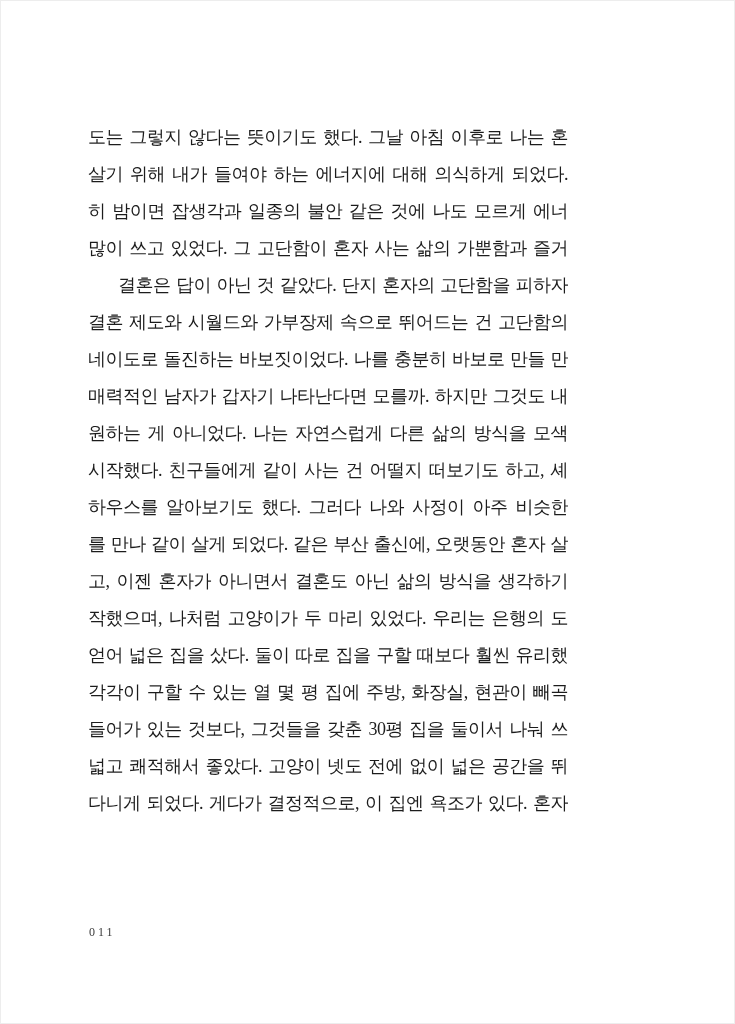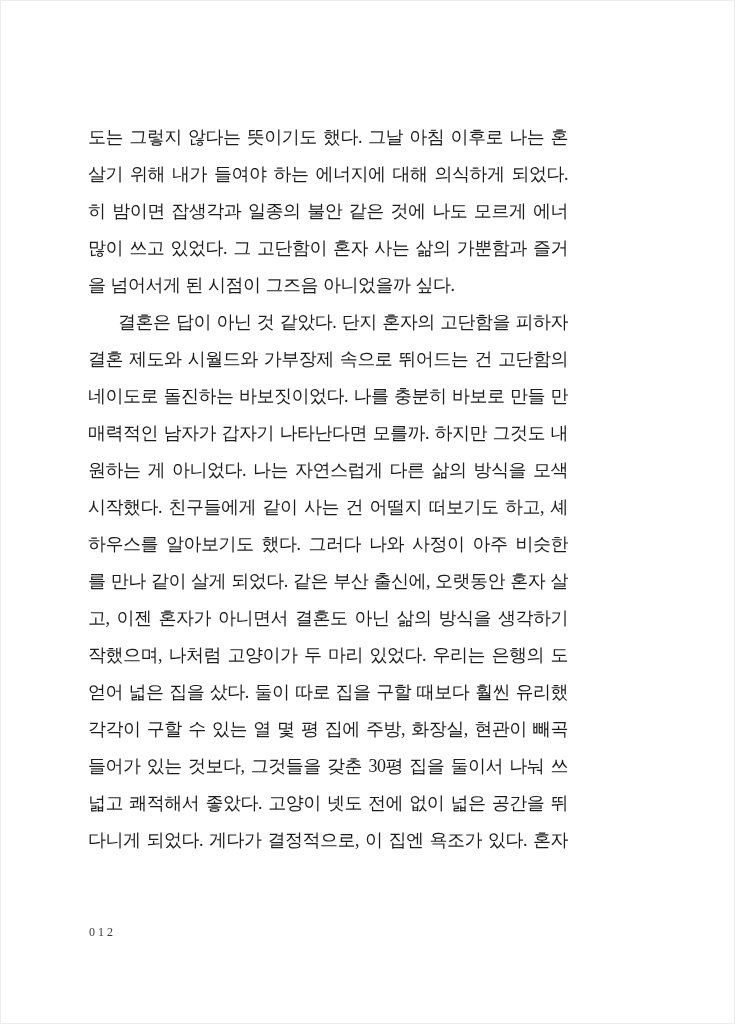--- a/index.html
+++ b/index.html
@@ -54,33 +54,32 @@
 </head>
 <body>
 
 <div class="page">
 
   <div class="text-block">
     <div class="line">도는 그렇지 않다는 뜻이기도 했다. 그날 아침 이후로 나는 혼자</div>
     <div class="line">살기 위해 내가 들여야 하는 에너지에 대해 의식하게 되었다. 특</div>
     <div class="line">히 밤이면 잡생각과 일종의 불안 같은 것에 나도 모르게 에너지를</div>
     <div class="line">많이 쓰고 있었다. 그 고단함이 혼자 사는 삶의 가뿐함과 즐거움</div>
-    <div class="line para-end">을 넘어서게 된 시점이 그즈음 아니었을까 싶다.</div>
     <div class="line indent">결혼은 답이 아닌 것 같았다. 단지 혼자의 고단함을 피하자고</div>
     <div class="line">결혼 제도와 시월드와 가부장제 속으로 뛰어드는 건 고단함의 토</div>
     <div class="line">네이도로 돌진하는 바보짓이었다. 나를 충분히 바보로 만들 만큼</div>
     <div class="line">매력적인 남자가 갑자기 나타난다면 모를까. 하지만 그것도 내가</div>
     <div class="line">원하는 게 아니었다. 나는 자연스럽게 다른 삶의 방식을 모색하기</div>
     <div class="line">시작했다. 친구들에게 같이 사는 건 어떨지 떠보기도 하고, 셰어</div>
     <div class="line">하우스를 알아보기도 했다. 그러다 나와 사정이 아주 비슷한 친구</div>
     <div class="line">를 만나 같이 살게 되었다. 같은 부산 출신에, 오랫동안 혼자 살았</div>
     <div class="line">고, 이젠 혼자가 아니면서 결혼도 아닌 삶의 방식을 생각하기 시</div>
     <div class="line">작했으며, 나처럼 고양이가 두 마리 있었다. 우리는 은행의 도움을</div>
     <div class="line">얻어 넓은 집을 샀다. 둘이 따로 집을 구할 때보다 훨씬 유리했다.</div>
     <div class="line">각각이 구할 수 있는 열 몇 평 집에 주방, 화장실, 현관이 빼곡하게</div>
     <div class="line">들어가 있는 것보다, 그것들을 갖춘 30평 집을 둘이서 나눠 쓰니</div>
     <div class="line">넓고 쾌적해서 좋았다. 고양이 넷도 전에 없이 넓은 공간을 뛰어</div>
     <div class="line">다니게 되었다. 게다가 결정적으로, 이 집엔 욕조가 있다. 혼자 살</div>
   </div>
 
-  <div class="folio">012</div>
+  <div class="folio">011</div>
 
 </div>
 
 </body></html>

